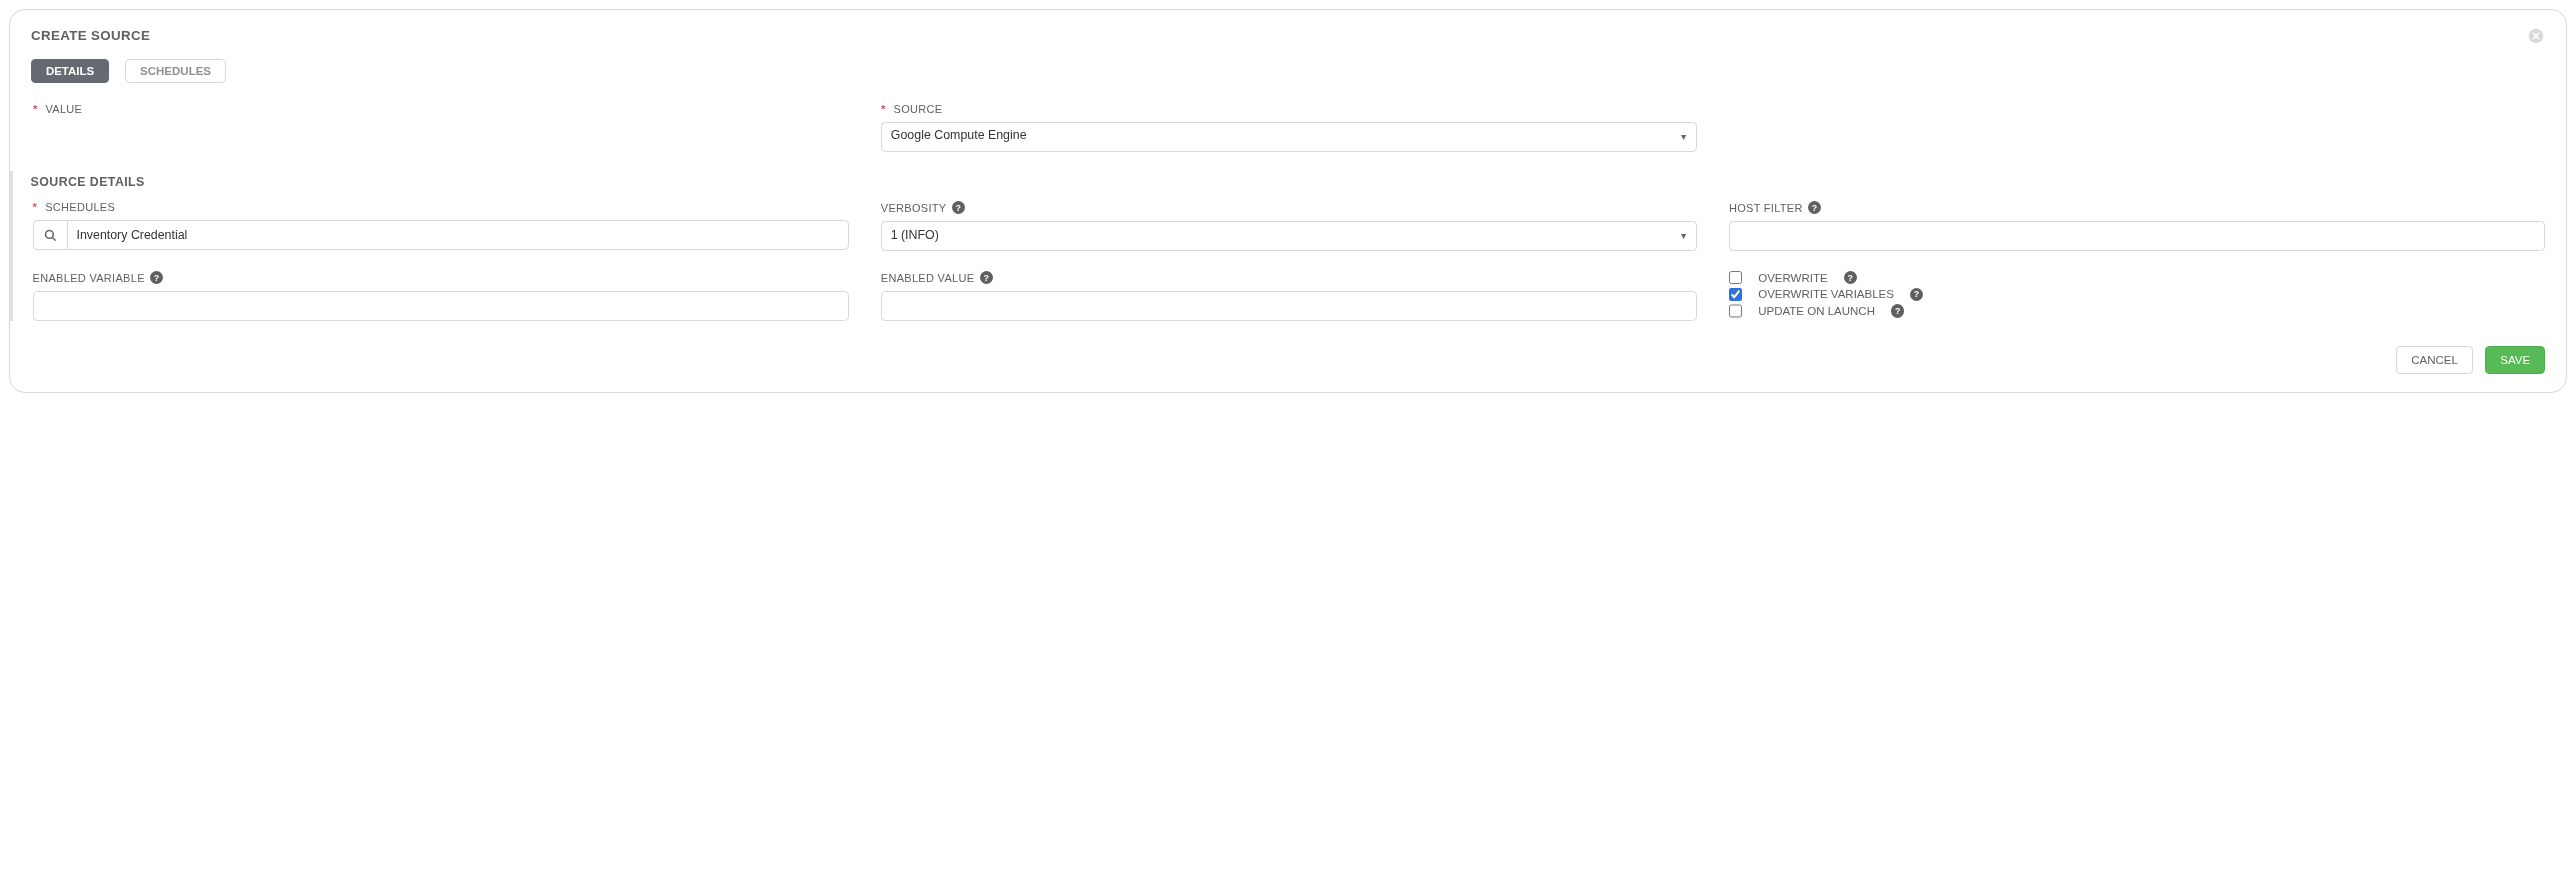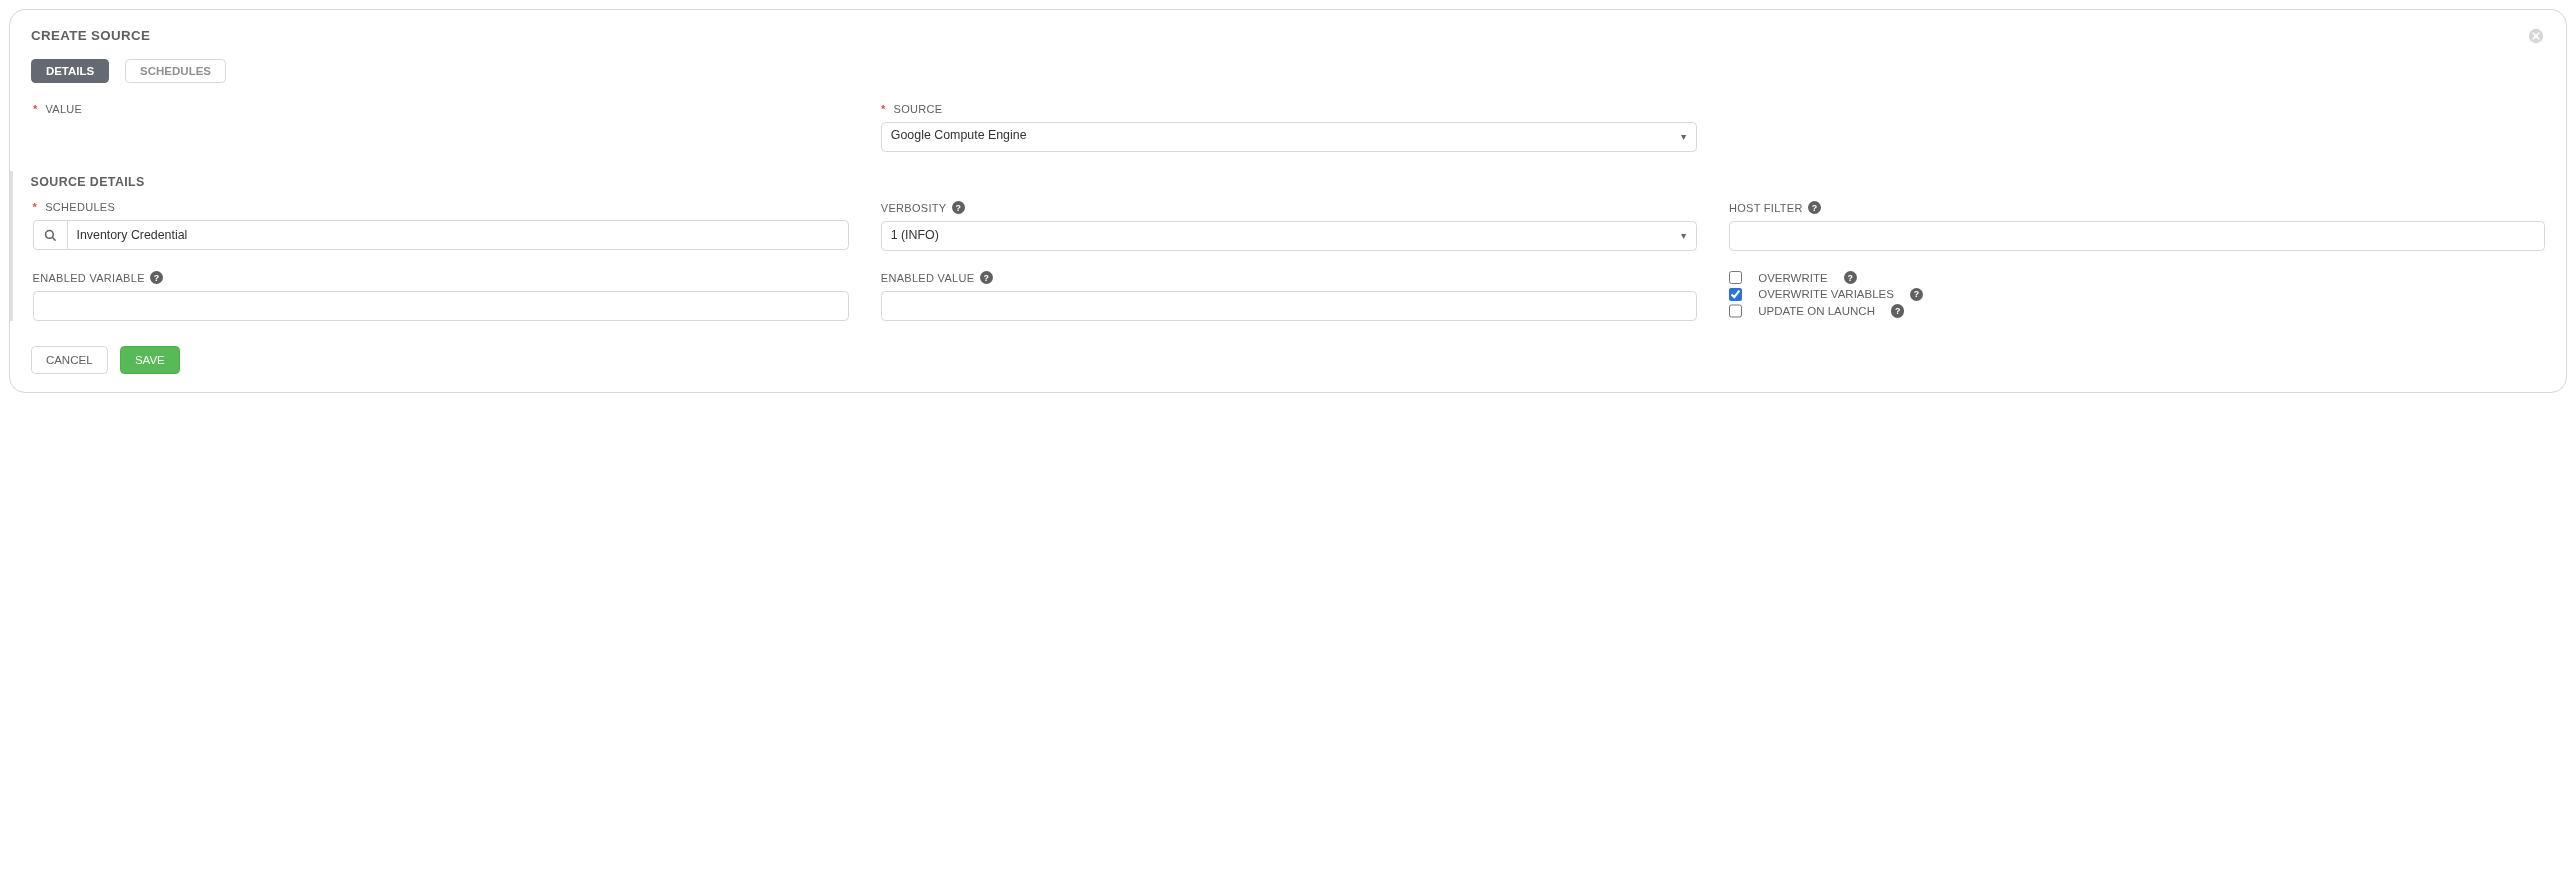--- a/index.html
+++ b/index.html
@@ -137,20 +137,21 @@
       color: #606060;
       margin-bottom: 3.5px;
     }
     .check-row input[type=checkbox] {
       width: 13.3px; height: 13.3px;
       accent-color: #2f72d6;
       cursor: pointer;
     }
     .footer {
       display: flex;
+      justify-content: flex-end;
       gap: 12.4px;
       margin-top: 25px;
     }
     .btn {
       height: 28px;
       padding: 0 14px;
       border-radius: 4.4px;
       font-size: 11.5px;
       font-weight: 500;
       cursor: pointer;

